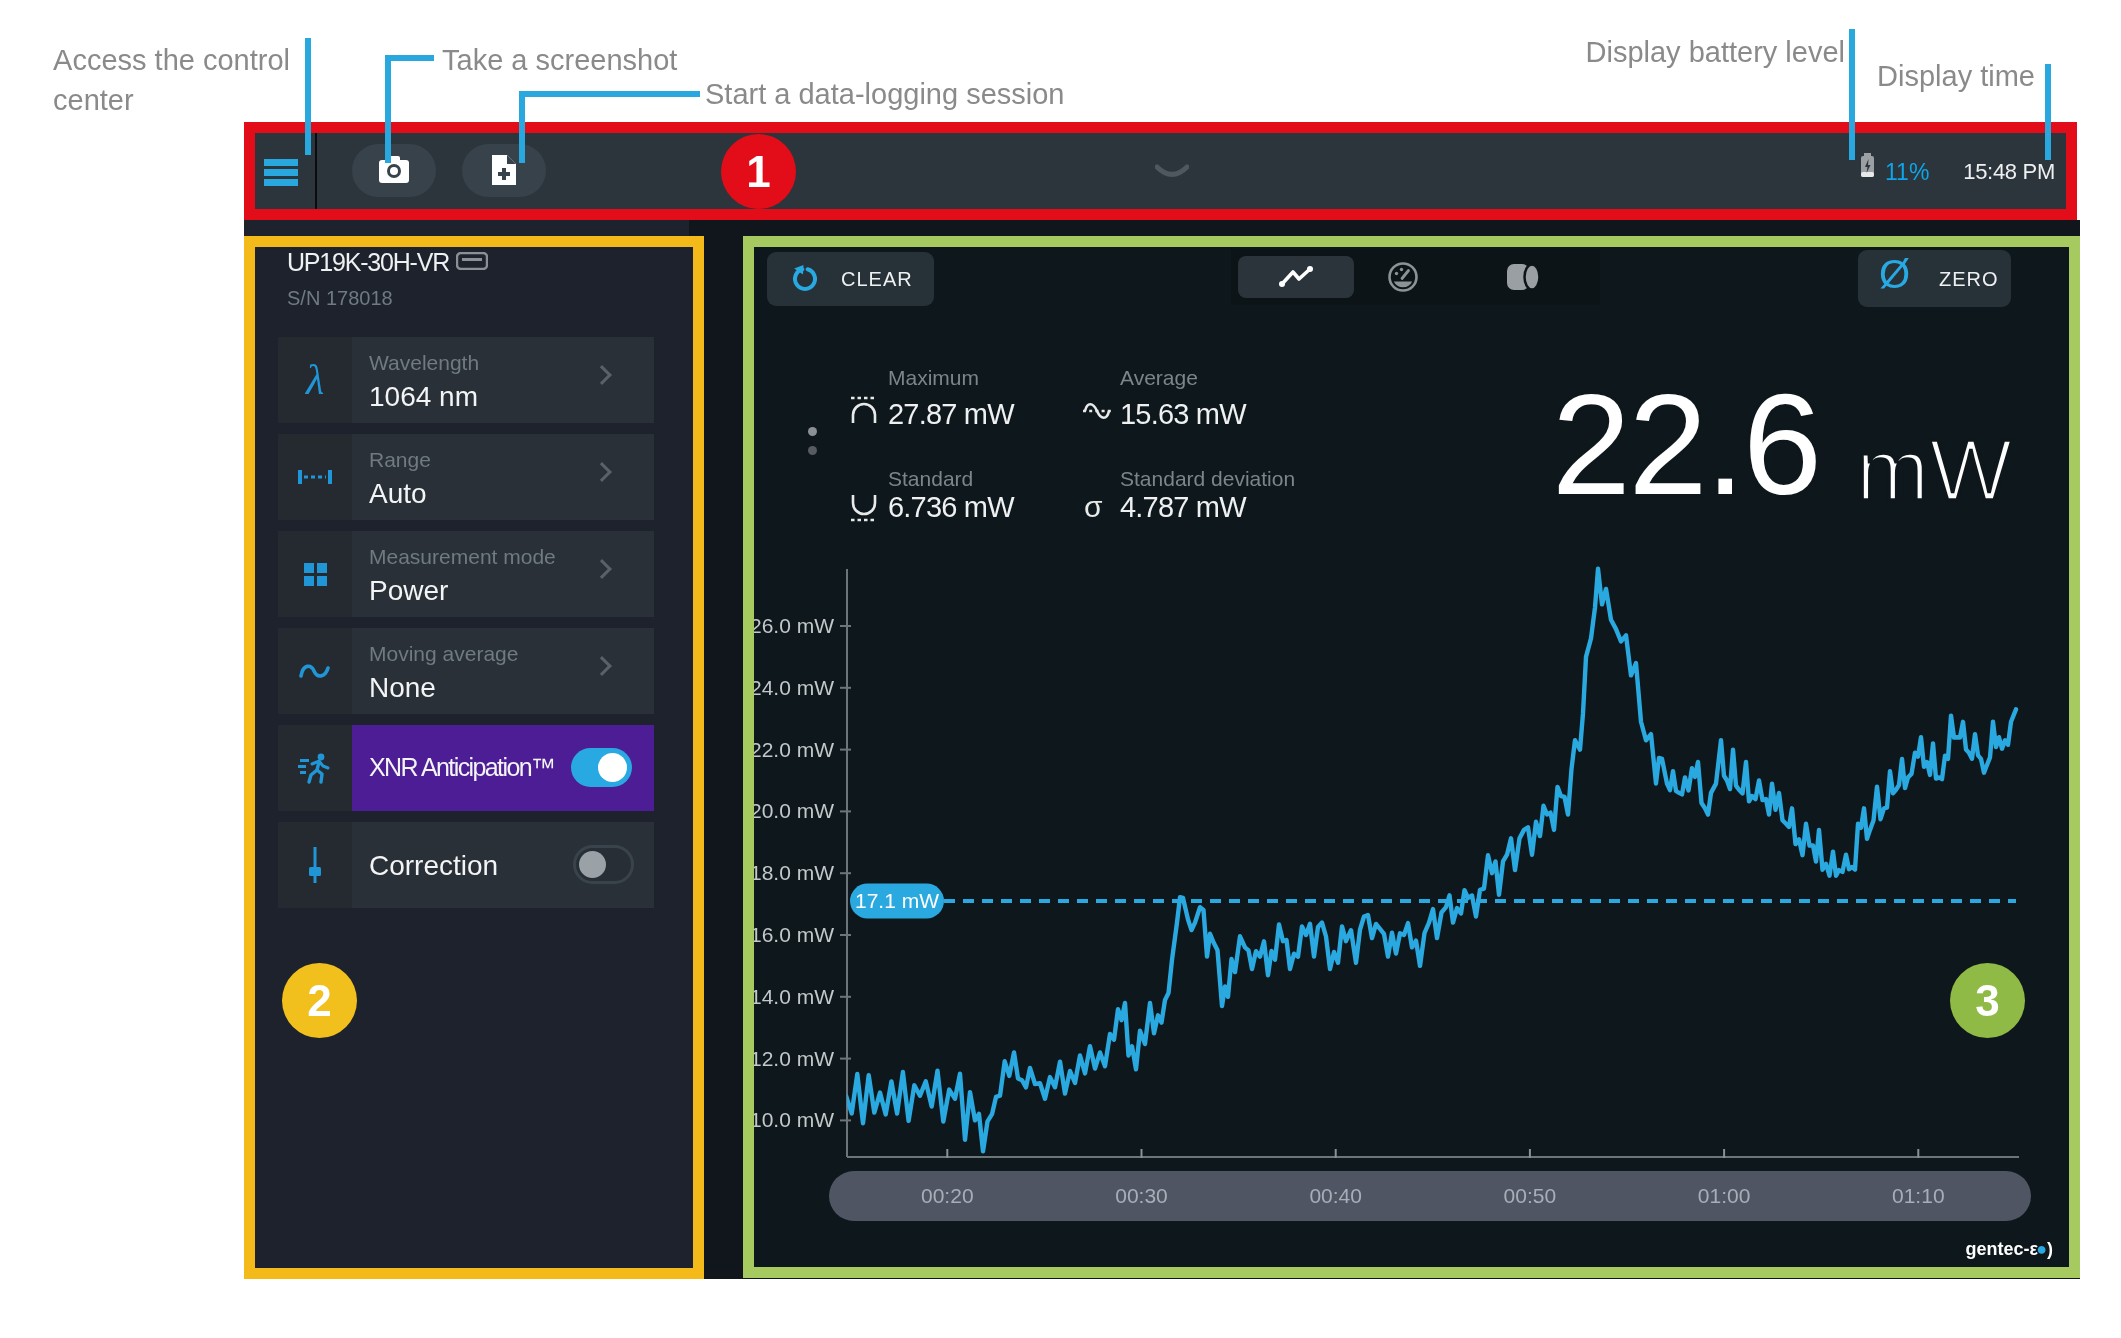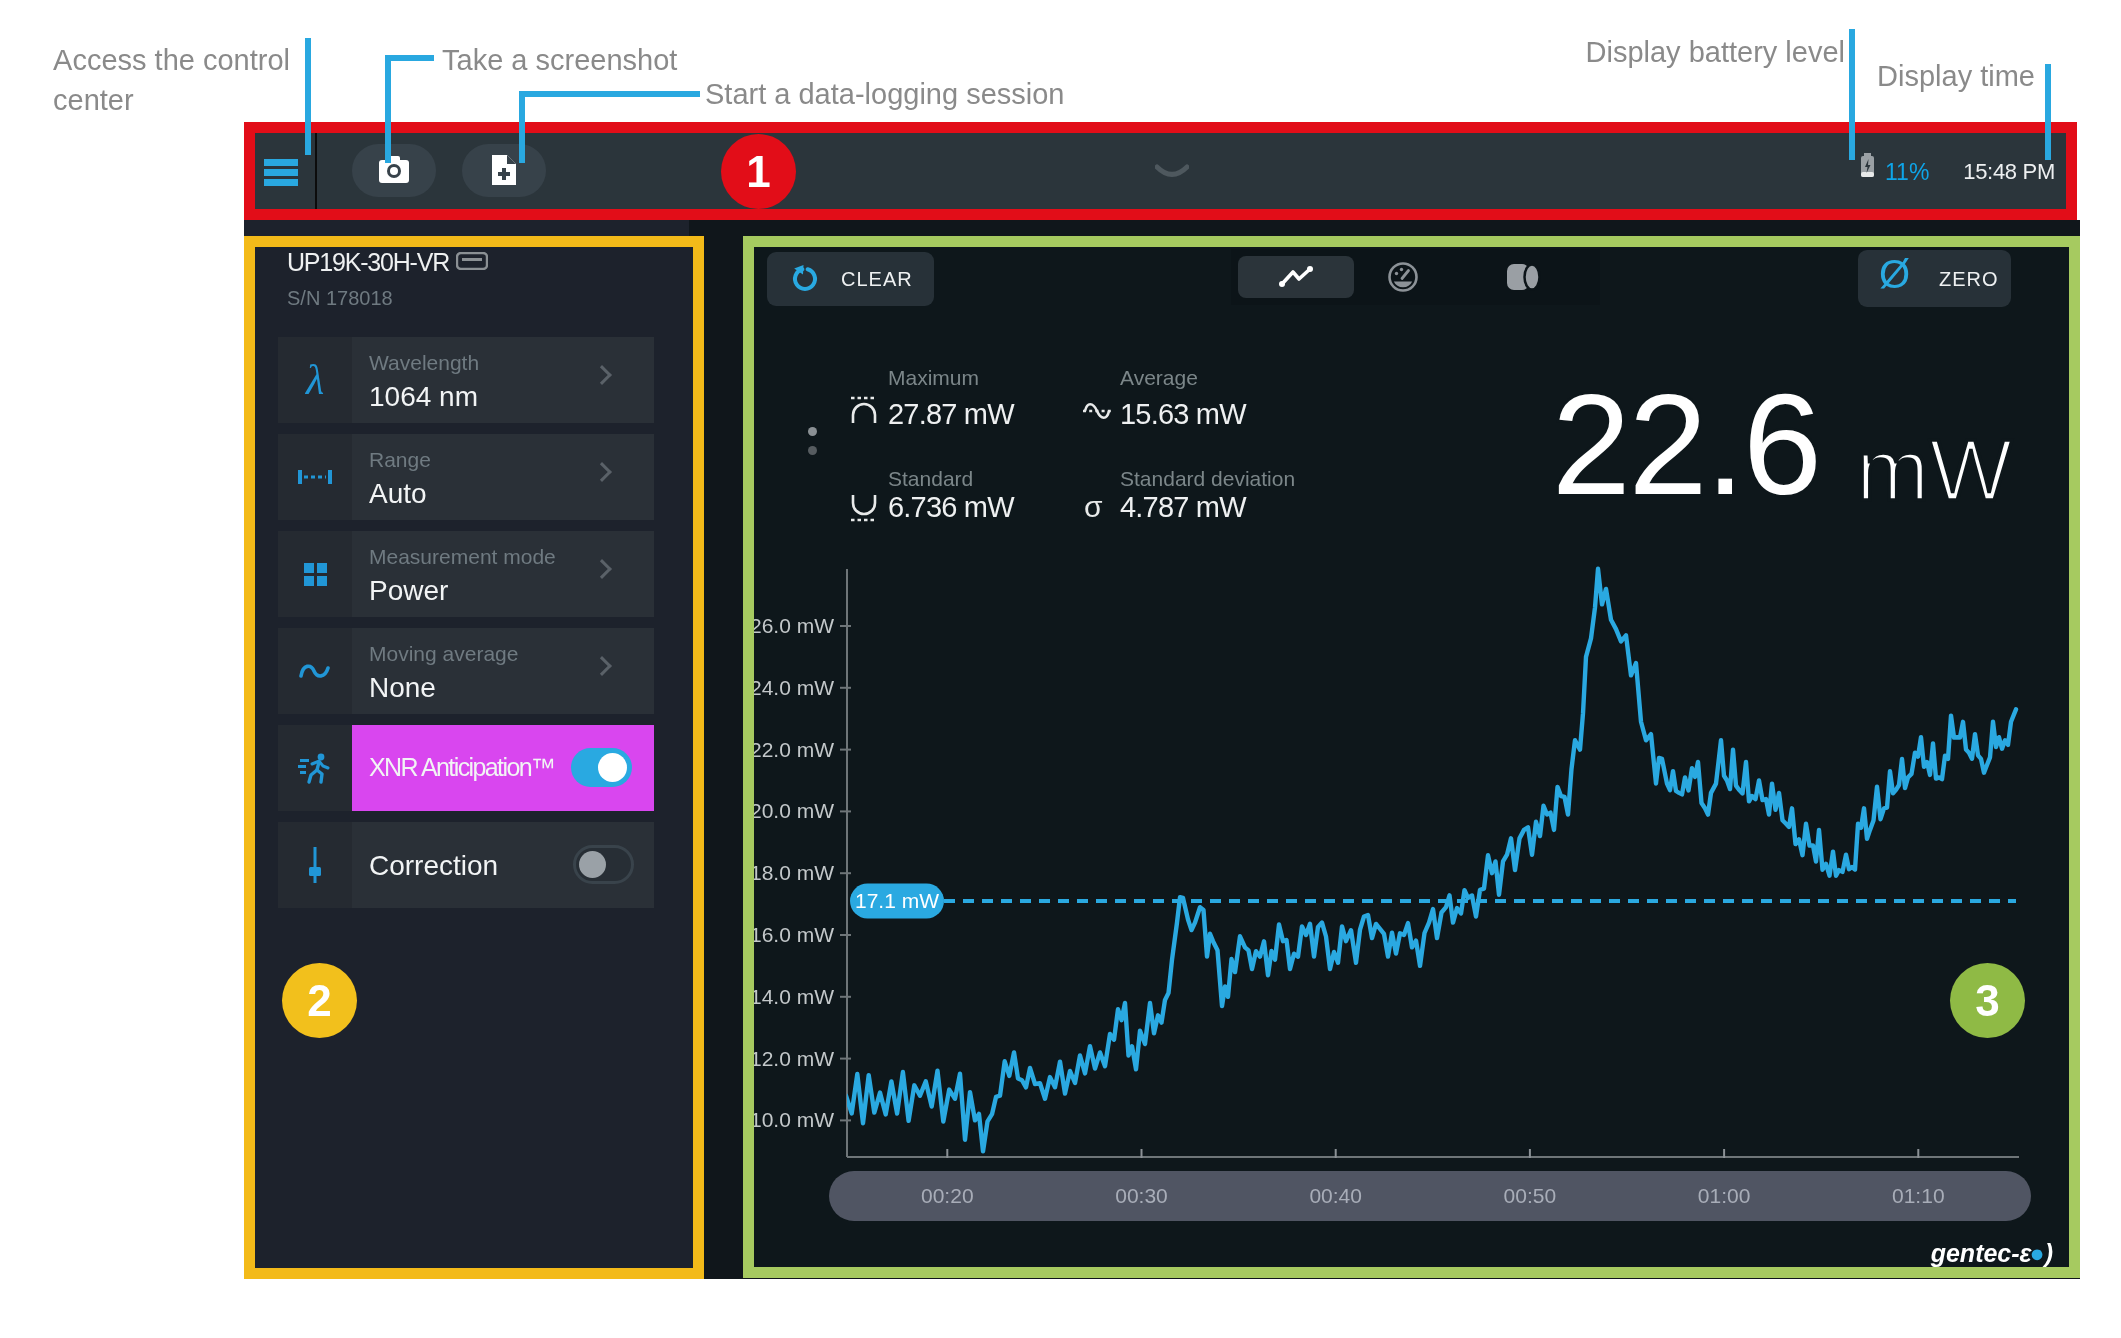--- a/index.html
+++ b/index.html
@@ -147,21 +147,21 @@
       <svg width="34" height="34" viewBox="0 0 34 34">
         <circle cx="23" cy="6" r="3.4" fill="#2196d6"></circle>
         <path d="M14 13 L21 10 L25 15 L30 17" fill="none" stroke="#2196d6" stroke-width="3" stroke-linecap="round"></path>
         <path d="M21 11 L19 19 L24 23 L23 31" fill="none" stroke="#2196d6" stroke-width="3.4" stroke-linecap="round" stroke-linejoin="round"></path>
         <path d="M19 19 L13 24 L11 31" fill="none" stroke="#2196d6" stroke-width="3.4" stroke-linecap="round" stroke-linejoin="round"></path>
         <rect x="2" y="8" width="9" height="3" fill="#2196d6"></rect>
         <rect x="0" y="14" width="8" height="3" fill="#2196d6"></rect>
         <rect x="2" y="20" width="6" height="3" fill="#2196d6"></rect>
       </svg>
     </div>
-    <div class="rbody" style="background:#d946ef">
+    <div class="rbody" style="background:#4c1d95">
       <div class="rval" style="top:28px;font-size:25px;letter-spacing:-1.6px">XNR Anticipation™</div>
       <div class="abs" style="right:22px;top:23px;width:61px;height:39px;border-radius:20px;background:#29a9e1">
         <div class="abs" style="right:5px;top:5px;width:29px;height:29px;border-radius:50%;background:#fff"></div>
       </div>
     </div>
   </div>
 
   <div class="row" style="top:575px">
     <div class="ricon">
       <svg width="12" height="36" viewBox="0 0 12 36">
@@ -290,16 +290,16 @@
 
   <div class="abs" style="left:366px;top:220px;font-size:21px;color:#7b8689">Standard deviation</div>
   <div class="abs" style="left:330px;top:243px;font-size:30px;color:#e8eaea">σ</div>
   <div class="abs" style="left:366px;top:244px;font-size:29px;letter-spacing:-0.8px;color:#eef0f1">4.787 mW</div>
 
   <div class="abs" style="left:1066px;top:116px;width:0px">
     <span style="position:absolute;right:0;top:0;font-size:142px;color:#fff;letter-spacing:-2px;white-space:nowrap;-webkit-text-stroke:5px #0e171b;paint-order:stroke fill">22.6</span>
   </div>
   <div class="abs" style="left:1102px;top:172px;font-size:88px;color:#fff;-webkit-text-stroke:3.5px #0e171b">mW</div>
 
-  <div class="abs" style="right:16px;top:992px;font-size:25px;font-weight:bold;font-style:italic;color:#fff;white-space:nowrap">gentec-<span style="letter-spacing:-2px">ε</span><span style="color:#29a9e1">●</span>)</div>
+  <div class="abs" style="right:16px;top:992px;font-size:18px;font-weight:bold;color:#fff;white-space:nowrap">gentec-<span style="letter-spacing:-2px">ε</span><span style="color:#29a9e1">●</span>)</div>
 
   <div class="badge" style="left:1196px;top:716px;background:#8fba45">3</div>
 </div>
 
 </body></html>

